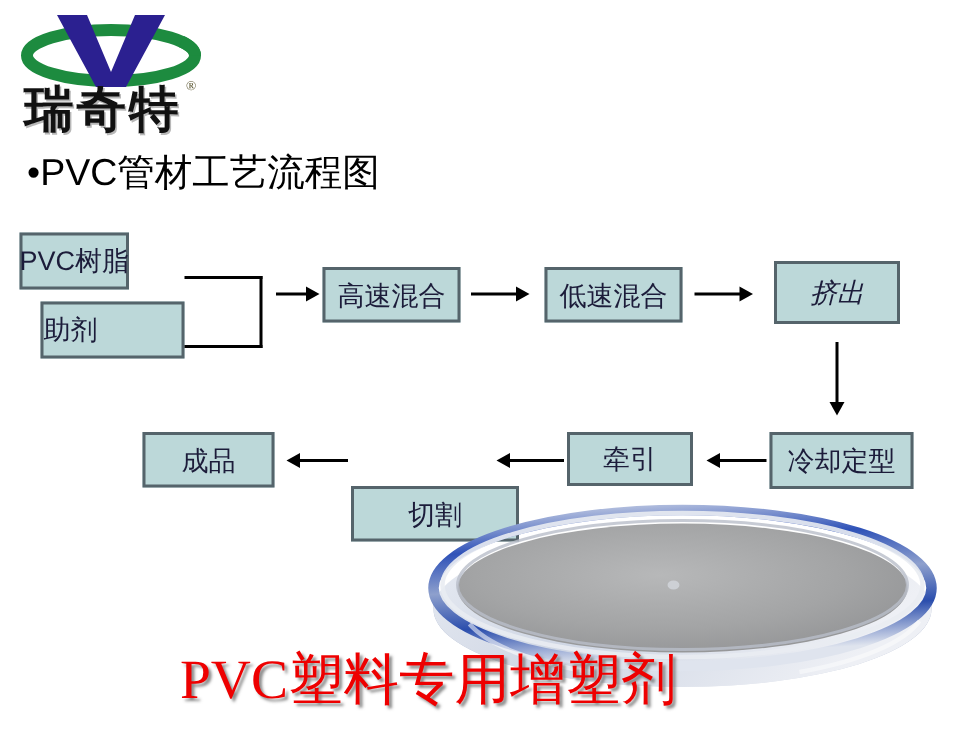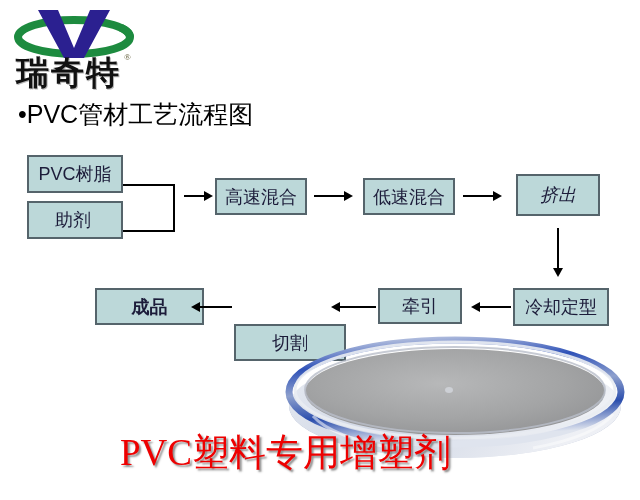--- a/index.html
+++ b/index.html
@@ -77,21 +77,21 @@
     border: 2px solid #55646b;
     color: #1c1c3a;
     font-family: "Liberation Sans", sans-serif;
     font-size: 18px;
     display: flex;
     align-items: center;
     justify-content: center;
     white-space: nowrap;
   }
   .node.align-right {
-    justify-content: center;
+    justify-content: flex-start;
     padding-right: 4px;
   }
 
   
   .hline, .vline {
     position: absolute;
     background: #000000;
   }
   .hline { height: 2px; }
   .vline { width: 2px; }
@@ -149,21 +149,21 @@
       <ellipse cx="66" cy="33" rx="56" ry="17" fill="none" stroke="#1d8b3f" stroke-width="8"></ellipse>
       <polygon points="30,6 50,6 66,44 82,6 102,6 76,54 56,54" fill="#2b2090"></polygon>
       <ellipse cx="66" cy="33" rx="56" ry="17" fill="none" stroke="#1d8b3f" stroke-width="8" stroke-dasharray="60 300" stroke-dashoffset="128"></ellipse>
     </svg>
     <div id="logo-wordmark">瑞奇特</div>
     <div id="logo-reg">®</div>
   </div>
 
   <div id="chart-title">•PVC管材工艺流程图</div>
 
-  <div class="node" style="left:27px;  top:155px; width:96px; height:38px;">
+  <div class="node" style="left:13px;  top:155px; width:73px; height:38px;">
     <span>PVC树脂</span>
   </div>
 
   <div class="node align-right" style="left:27px; top:201px; width:96px; height:38px;">
     <span>助剂</span>
   </div>
 
   <div class="node" style="left:215px; top:178px; width:92px; height:37px;">
     <span>高速混合</span>
   </div>
@@ -181,21 +181,21 @@
   </div>
 
   <div class="node" style="left:378px; top:288px; width:84px; height:36px;text-align:right;">
     <span>牵引</span>
   </div>
 
   <div class="node" style="left:234px; top:288px; width:112px; height:37px;margin-top:36px;">
     <span>切割</span>
   </div>
 
-  <div class="node" style="left:95px;  top:288px; width:109px; height:37px;font-weight:bold;">
+  <div class="node" style="left:95px;  top:288px; width:88px; height:37px;">
     <span>成品</span>
   </div>
 
   <div class="hline" style="left:123px; top:184px; width:52px;"></div>
   <div class="hline" style="left:123px; top:230px; width:52px;"></div>
   <div class="vline" style="left:173px; top:184px; height:48px;"></div>
   <div class="hline" style="left:184px; top:195px; width:22px;"></div>
   <div class="arrow-r" style="left:204px; top:191px;"></div>
 
   <div class="hline" style="left:314px; top:195px; width:32px;"></div>

